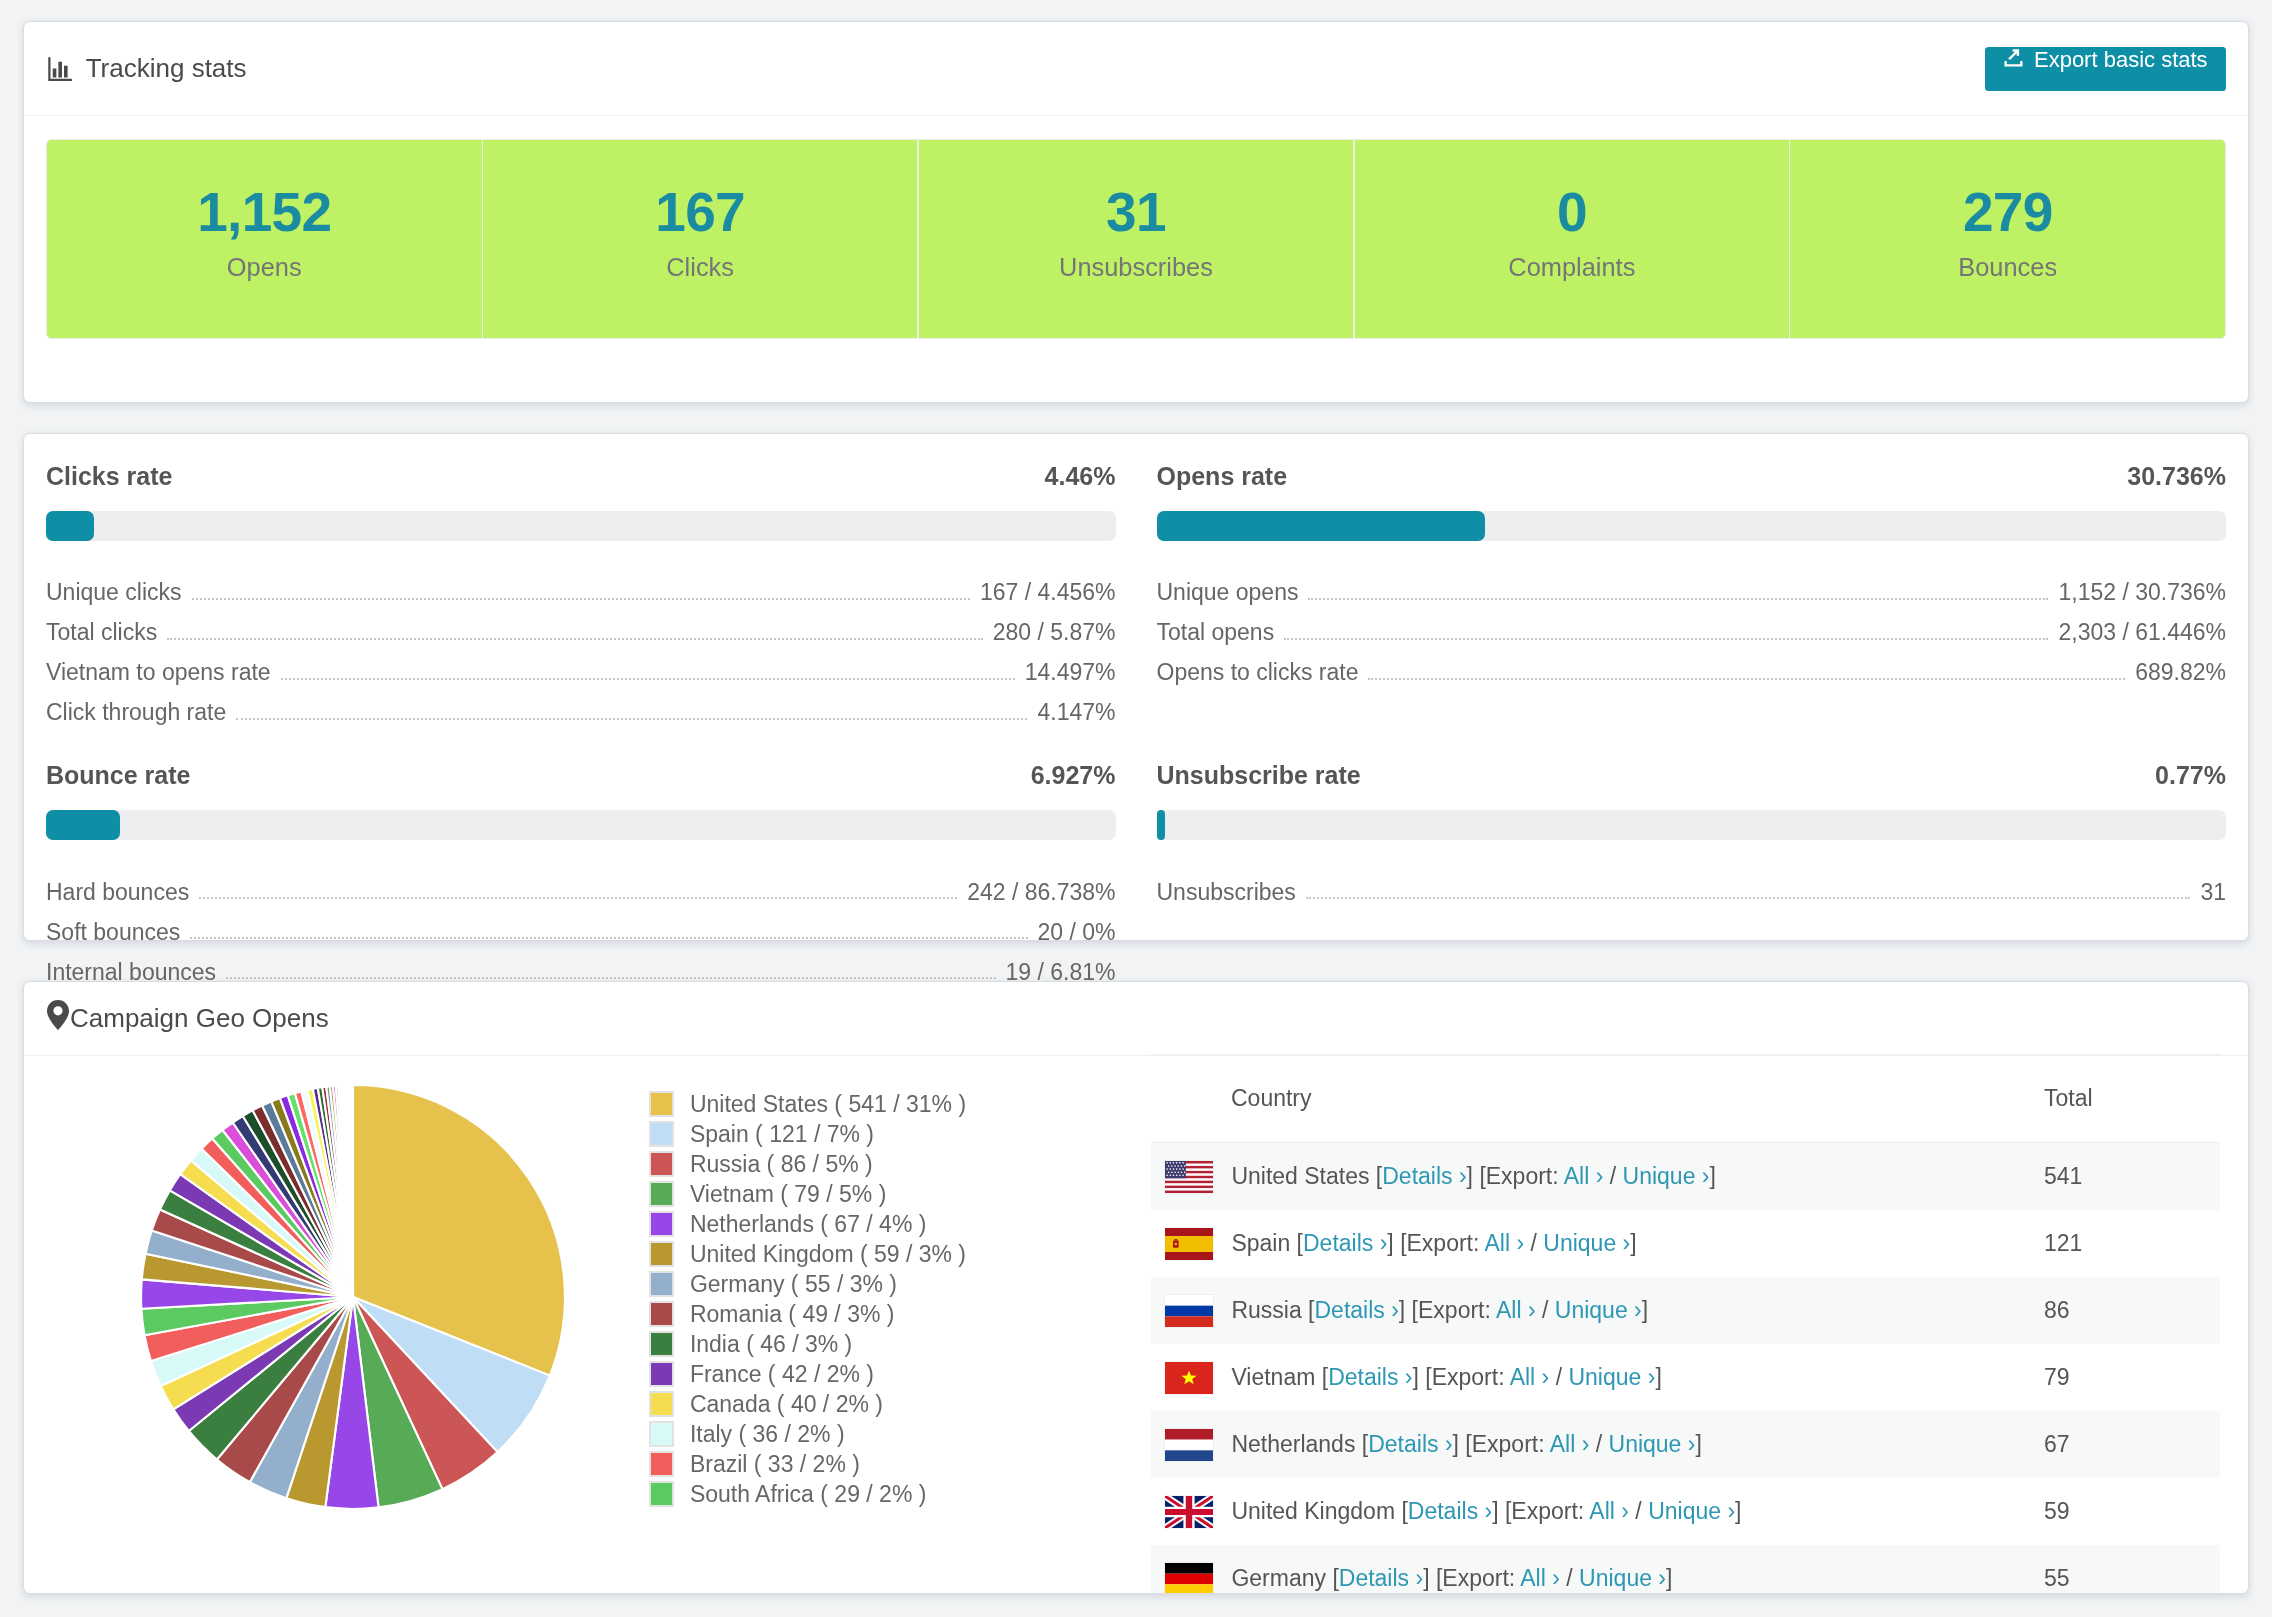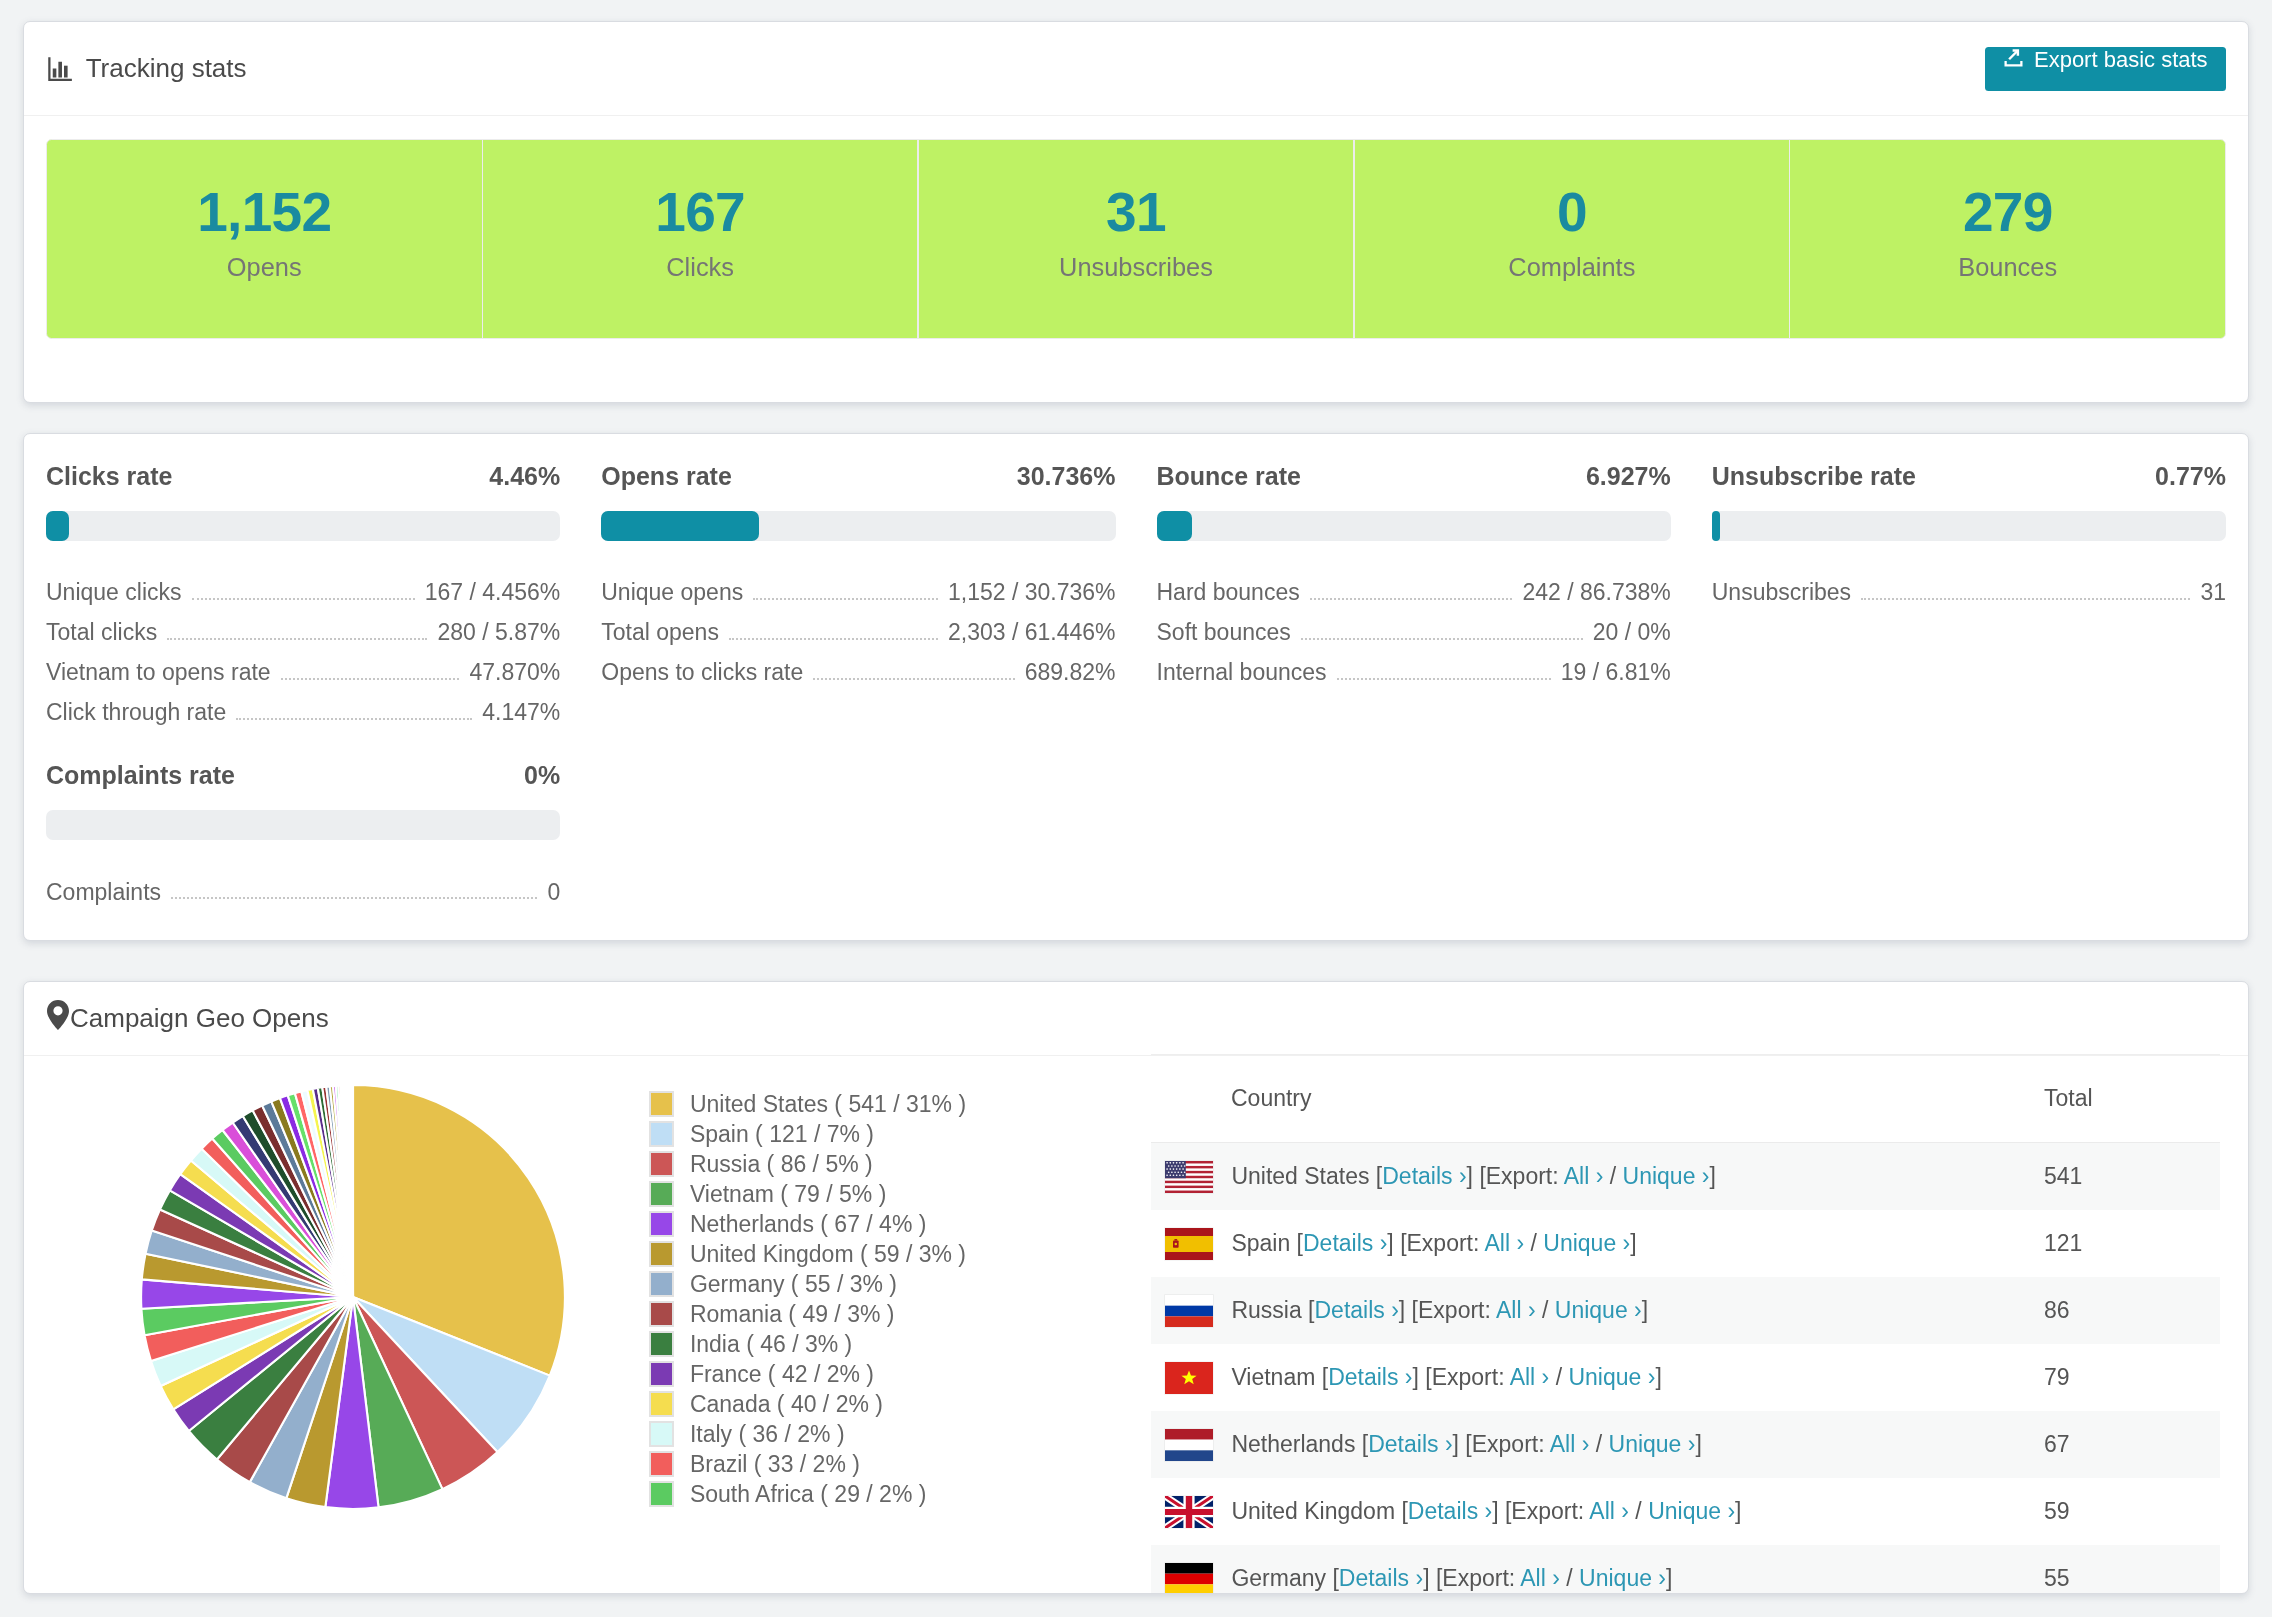--- a/index.html
+++ b/index.html
@@ -48,21 +48,21 @@
     flex:1;background:#bef264;border:0.7px solid #ececec;margin-left:-0.7px;
     text-align:center;height:200px;padding-top:40px;
   }
   .stat-cell:first-child{margin-left:0;border-radius:5.6px 0 0 5.6px;}
   .stat-cell:last-child{border-radius:0 5.6px 5.6px 0;}
   .stat-value{font-size:55px;font-weight:700;color:#1a8ba0;letter-spacing:-0.7px;}
   .stat-label{font-size:25.4px;color:var(--text-light);margin-top:8.5px;}
 
   
   #rates-grid{
-    display:grid;grid-template-columns:repeat(4,1fr);
+    display:grid;grid-template-columns:repeat(2,1fr);
     column-gap:41px;row-gap:35px;padding:28px 22px 0;
   }
   .rate-head{display:flex;justify-content:space-between;align-items:baseline;
     font-size:25px;font-weight:700;color:var(--text-mid);}
   .progress-bar{margin-top:20px;height:30px;background:var(--track);border-radius:7px;position:relative;}
   .progress-fill{position:absolute;left:0;top:0;height:30px;border-radius:7px;background:var(--accent);}
   .metric-rows{margin-top:25.4px;}
   .metric-row{display:flex;align-items:flex-end;height:40px;font-size:23px;color:var(--text-soft);}
   .metric-leader{flex:1;border-bottom:2.1px dotted #c6c6c6;margin:0 10px 6.4px;}
   .metric-value{white-space:nowrap;}
@@ -158,21 +158,21 @@
             <span class="metric-value">167 / 4.456%</span>
           </div>
           <div class="metric-row">
             <span class="metric-label">Total clicks</span>
             <span class="metric-leader"></span>
             <span class="metric-value">280 / 5.87%</span>
           </div>
           <div class="metric-row">
             <span class="metric-label">Vietnam to opens rate</span>
             <span class="metric-leader"></span>
-            <span class="metric-value">47.870%</span>
+            <span class="metric-value">14.497%</span>
           </div>
           <div class="metric-row">
             <span class="metric-label">Click through rate</span>
             <span class="metric-leader"></span>
             <span class="metric-value">4.147%</span>
           </div>
         </div>
       </div>
       <div class="rate-block">
         <div class="rate-head">

